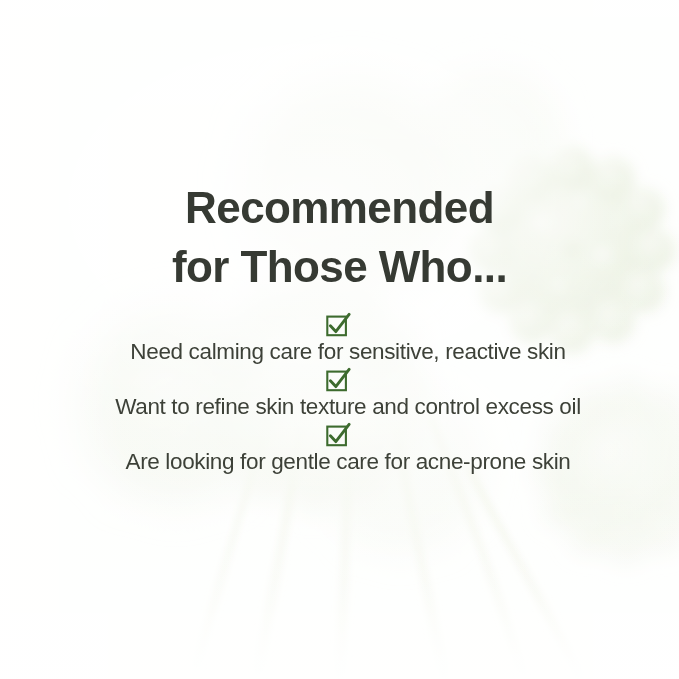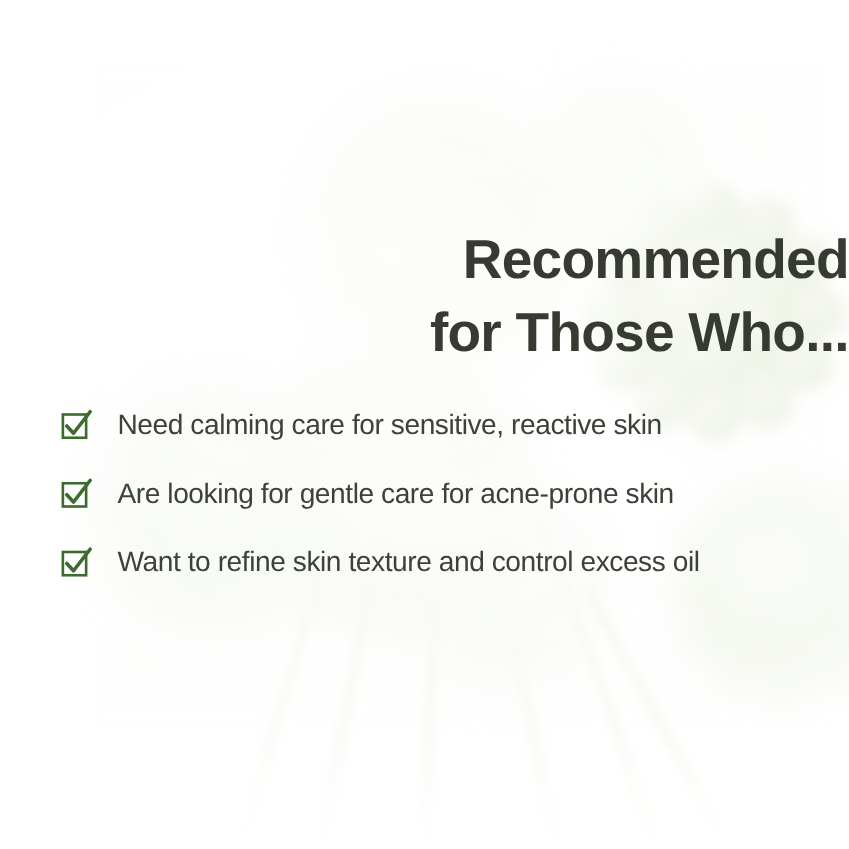--- a/index.html
+++ b/index.html
@@ -51,41 +51,42 @@
     z-index: 2;
     width: 679px;
     height: 679px;
   }
 
   #headline {
     position: absolute;
     left: 0;
     top: 150px;
     width: 679px;
-    text-align: right;
+    text-align: center;
     color: #363a33;
     font-size: 44px;
     line-height: 1.34;
     font-weight: 700;
     letter-spacing: -0.6px;
     white-space: pre-line;
   }
 
   #checklist {
     position: absolute;
     left: 48px;
     top: 312px;
     width: 600px;
   }
 
   .check-row {
     position: relative;
     height: 55px;
     display: flex;
     align-items: center;
+    flex-direction: column;
   }
 
   .check-mark {
     flex: 0 0 auto;
     width: 26px;
     height: 26px;
     margin-right: 20px;
     display: block;
   }
 
@@ -236,26 +237,26 @@
         </svg>
         <span class="check-text">Need calming care for sensitive, reactive skin</span>
       </div>
 
 
       <div class="check-row">
         <svg class="check-mark" viewBox="0 0 26 26" aria-hidden="true">
           <rect x="2.3" y="4.6" width="18.6" height="18.6" fill="none" stroke="#3d6b2e" stroke-width="2.1"></rect>
           <path d="M5.4 13.8 L10.8 19.6 L24.1 2.4" fill="none" stroke="#3d6b2e" stroke-width="2.9" stroke-linecap="round" stroke-linejoin="round"></path>
         </svg>
-        <span class="check-text">Are looking for gentle care for acne-prone skin</span>
+        <span class="check-text">Want to refine skin texture and control excess oil</span>
       </div>
 
       <div class="check-row">
         <svg class="check-mark" viewBox="0 0 26 26" aria-hidden="true">
           <rect x="2.3" y="4.6" width="18.6" height="18.6" fill="none" stroke="#3d6b2e" stroke-width="2.1"></rect>
           <path d="M5.4 13.8 L10.8 19.6 L24.1 2.4" fill="none" stroke="#3d6b2e" stroke-width="2.9" stroke-linecap="round" stroke-linejoin="round"></path>
         </svg>
-        <span class="check-text">Want to refine skin texture and control excess oil</span>
+        <span class="check-text">Are looking for gentle care for acne-prone skin</span>
       </div>
 
     </div>
   </div>
 </div>
 
 </body></html>

